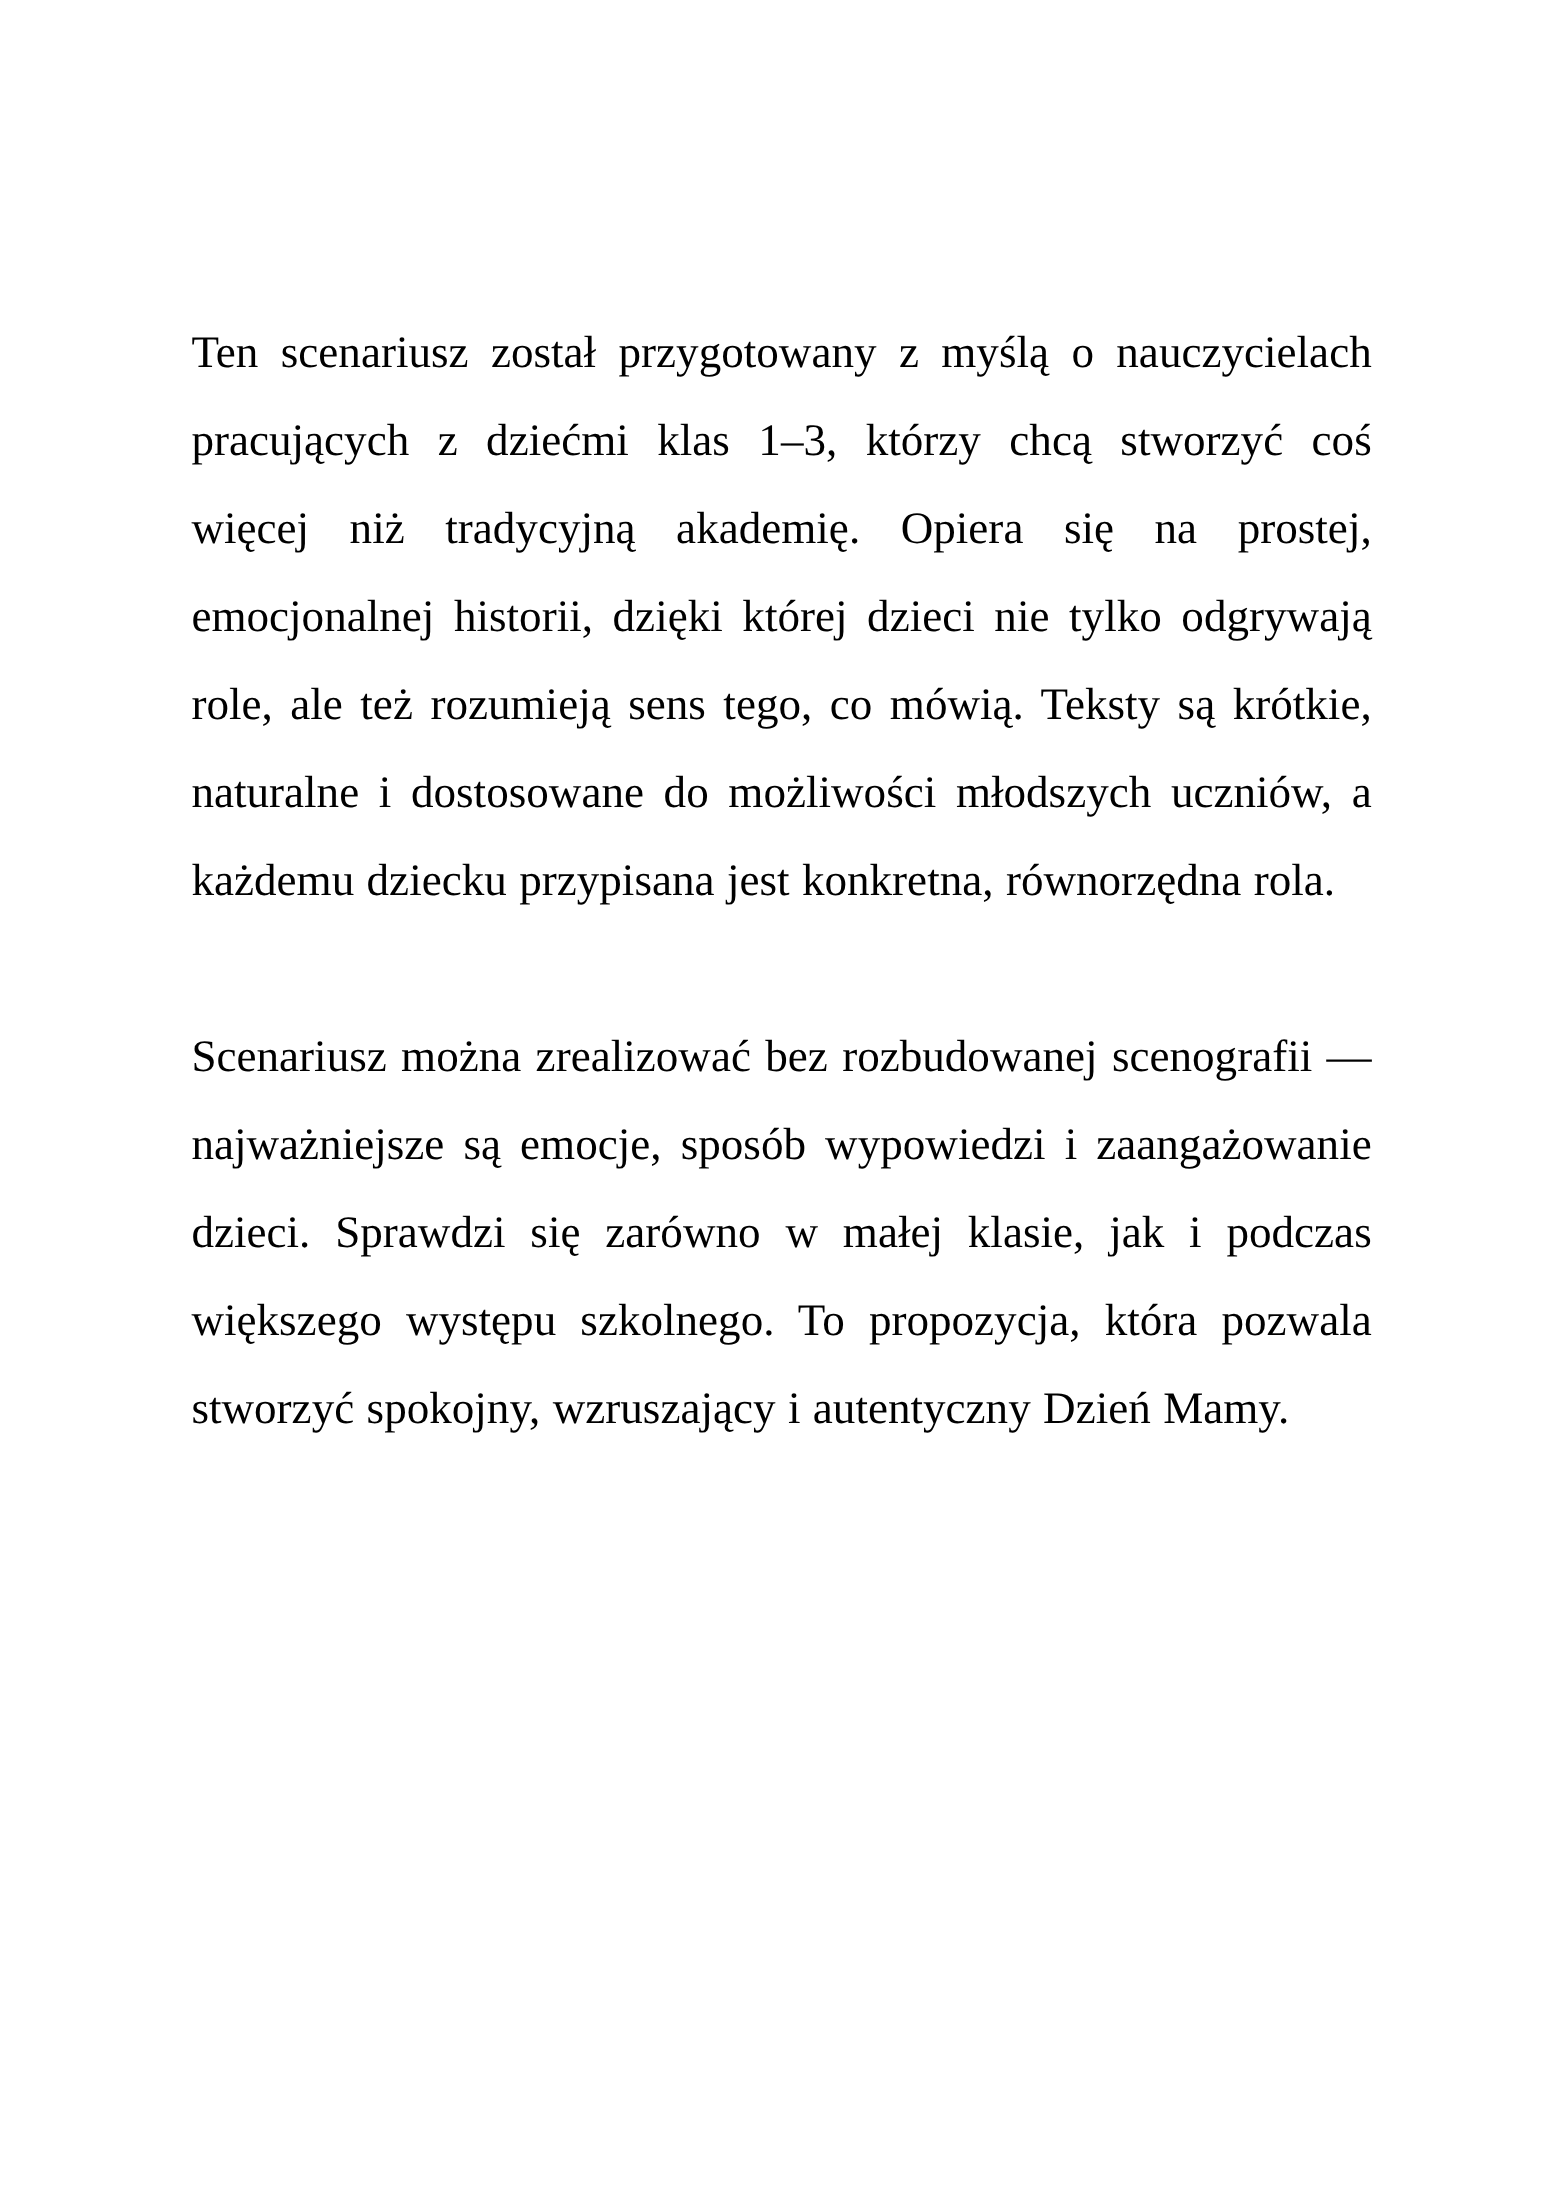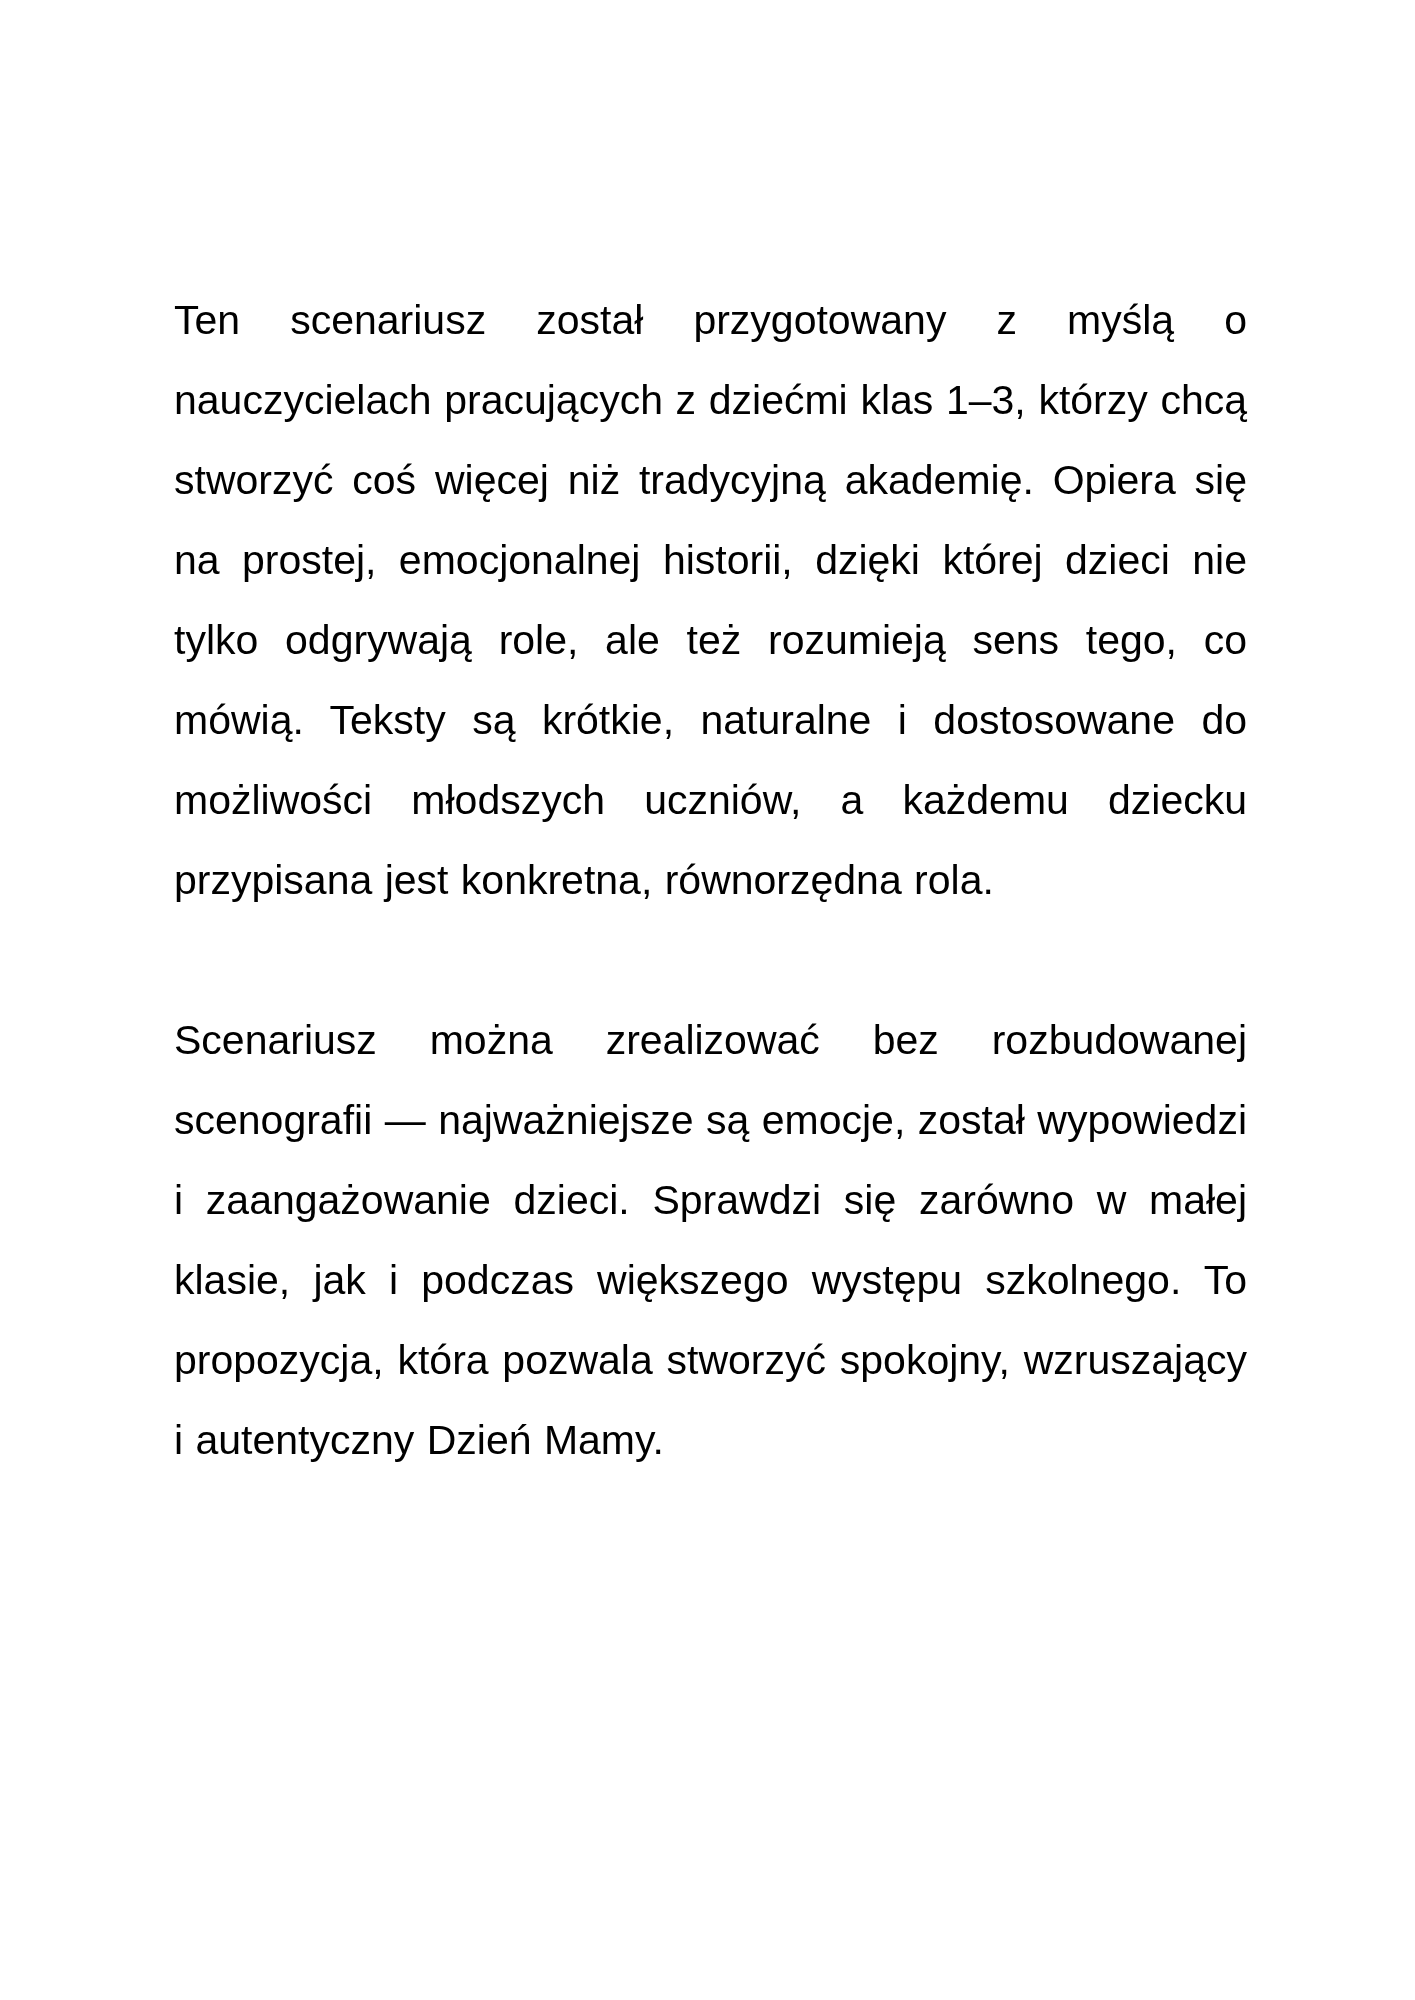--- a/index.html
+++ b/index.html
@@ -18,21 +18,22 @@
     font-size: 41px;
     line-height: 80px;
     color: #000000;
     overflow: hidden;
   }
   .para {
     margin: 0 0 80px 0;
     text-align: justify;
     text-justify: inter-word;
     word-spacing: 1px;
+    font-family: Liberation Serif, serif;
   }
 </style>
 </head>
 <body>
 
 <div class="page">
   <p class="para">Ten scenariusz został przygotowany z myślą o nauczycielach pracujących z dziećmi klas 1–3, którzy chcą stworzyć coś więcej niż tradycyjną akademię. Opiera się na prostej, emocjonalnej historii, dzięki której dzieci nie tylko odgrywają role, ale też rozumieją sens tego, co mówią. Teksty są krótkie, naturalne i dostosowane do możliwości młodszych uczniów, a każdemu dziecku przypisana jest konkretna, równorzędna rola.</p>
-  <p class="para">Scenariusz można zrealizować bez rozbudowanej scenografii — najważniejsze są emocje, został wypowiedzi i zaangażowanie dzieci. Sprawdzi się zarówno w małej klasie, jak i podczas większego występu szkolnego. To propozycja, która pozwala stworzyć spokojny, wzruszający i autentyczny Dzień Mamy.</p>
+  <p class="para">Scenariusz można zrealizować bez rozbudowanej scenografii — najważniejsze są emocje, sposób wypowiedzi i zaangażowanie dzieci. Sprawdzi się zarówno w małej klasie, jak i podczas większego występu szkolnego. To propozycja, która pozwala stworzyć spokojny, wzruszający i autentyczny Dzień Mamy.</p>
 </div>
 
 </body></html>

